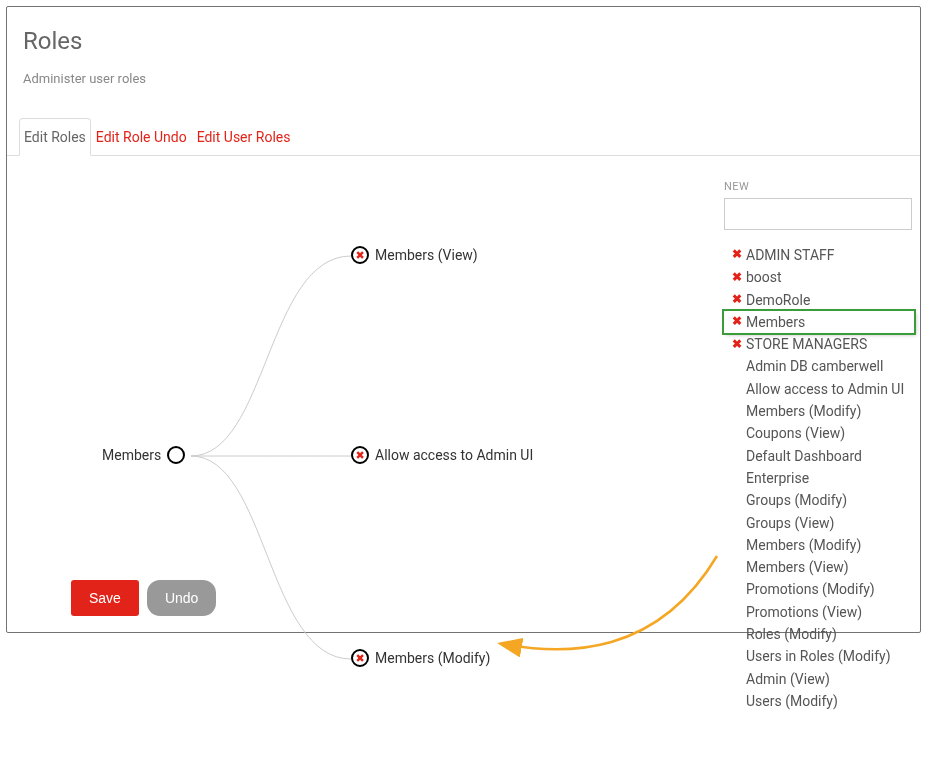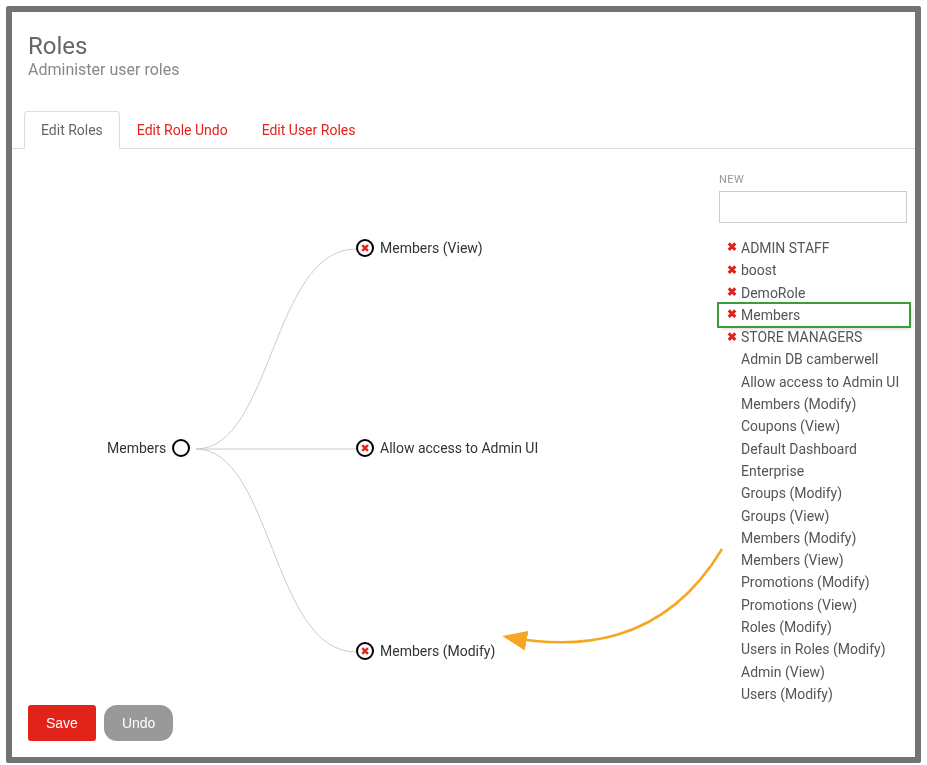--- a/index.html
+++ b/index.html
@@ -6,48 +6,48 @@
   body {
     margin: 0;
     padding: 6px;
     font-family: "Segoe UI", Roboto, "Helvetica Neue", Arial, sans-serif;
     background: #fff;
     color: #333;
     width: 927px;
     height: 765px;
   }
   .card {
-    border: 6px solid #737373;
+    border: 1px solid #737373;
     border-radius: 2px;
     width: 915px;
-    height: 757px;
+    height: 627px;
     position: relative;
   }
   .header {
     padding: 20px 16px 12px 16px;
   }
   .header h1 {
     margin: 0;
     font-weight: 400;
     font-size: 24px;
     color: #666;
   }
   .header p {
-    margin: 0 0 0 0;
-    font-size: 16px;
+    margin: 16px 0 0 0;
+    font-size: 13px;
     color: #888;
   }
   .tabs {
     display: flex;
     border-bottom: 1px solid #ddd;
     padding: 0 12px;
     margin-top: 20px;
   }
   .tab {
-    padding: 10px 16px;
+    padding: 10px 4px;
     font-size: 14px;
     cursor: pointer;
     border: 1px solid transparent;
     margin-bottom: -1px;
     color: #e2231a;
   }
   .tab.active {
     color: #666;
     background: #fff;
     border: 1px solid #ddd;
@@ -153,21 +153,21 @@
     gap: 8px;
   }
   .btn {
     border: none;
     padding: 10px 18px;
     font-size: 14px;
     border-radius: 3px;
     cursor: pointer;
     color: #fff;
   }
-  .btn.save { background: #e2231a; }
+  .btn.save { background: #e2231a; margin-left: 48px; }
   .btn.undo { background: #999; border-radius: 13px; }
   
   .arrow-svg {
     position: absolute;
     pointer-events: none;
   }
 </style>
 </head>
 <body>
 

